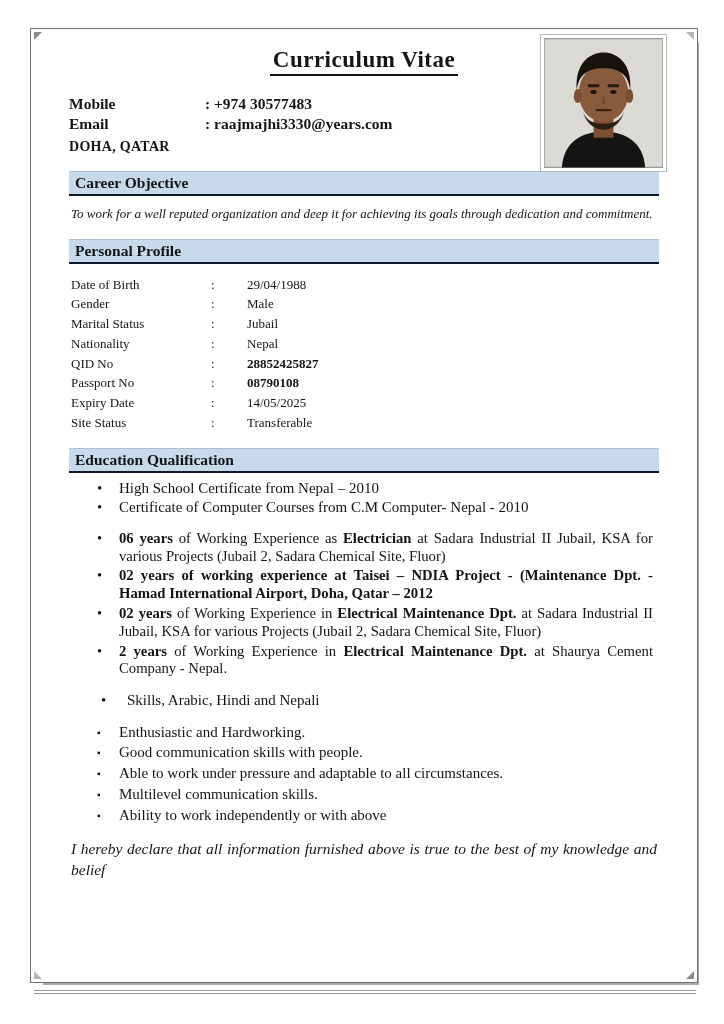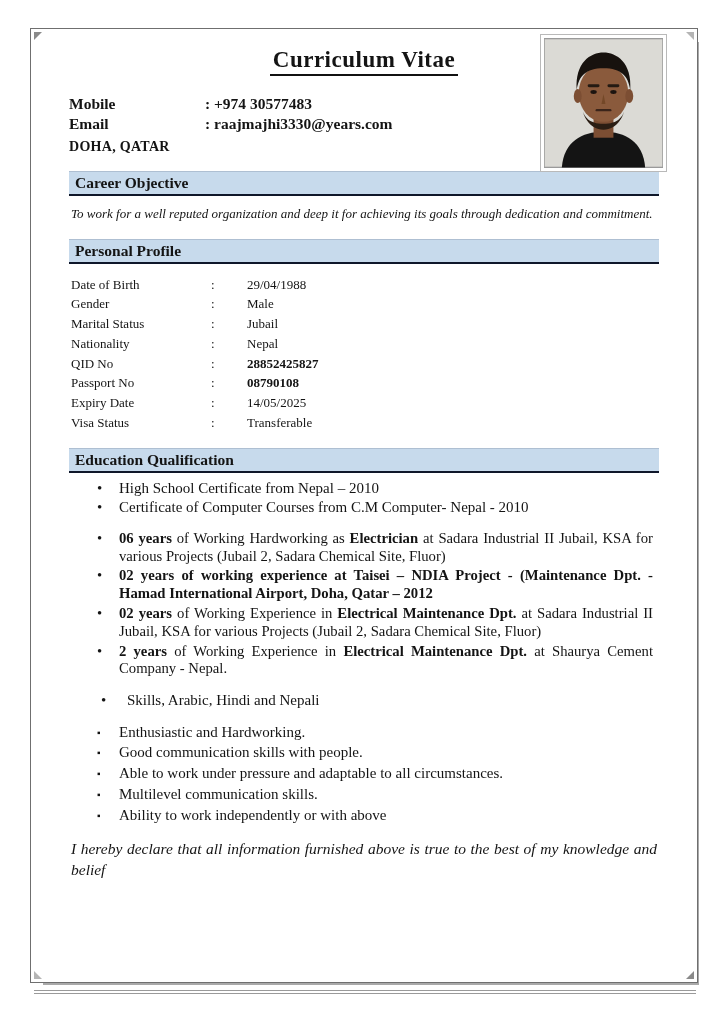--- a/index.html
+++ b/index.html
@@ -182,21 +182,21 @@
             <span class="pp-value b">08790108</span>
           </div>
 
           <div class="pp-row">
             <span class="pp-label">Expiry Date</span>
             <span class="pp-colon">:</span>
             <span class="pp-value">14/05/2025</span>
           </div>
 
           <div class="pp-row">
-            <span class="pp-label">Visa Status</span>
+            <span class="pp-label">Site Status</span>
             <span class="pp-colon">:</span>
             <span class="pp-value">Transferable</span>
           </div>
         </div>
     </div>
 
     <div class="sec">
       <div class="band">Education Qualification</div>
       <ul class="blist">
 
@@ -210,21 +210,21 @@
             <span class="btext">Certificate of Computer Courses from C.M Computer- Nepal - 2010</span>
           </li>
         </ul>
     </div>
 
     <div class="sec">
       <ul class="blist work-list">
 
           <li>
             <span class="bullet">•</span>
-            <span class="btext"><span class="b">06 years</span><span> of Working Hardworking as </span><span class="b">Electrician</span><span> at Sadara Industrial II Jubail, KSA for various Projects (Jubail 2, Sadara Chemical Site, Fluor)</span></span>
+            <span class="btext"><span class="b">06 years</span><span> of Working Experience as </span><span class="b">Electrician</span><span> at Sadara Industrial II Jubail, KSA for various Projects (Jubail 2, Sadara Chemical Site, Fluor)</span></span>
           </li>
 
           <li>
             <span class="bullet">•</span>
             <span class="btext"><span class="b">02 years of working experience at Taisei – NDIA Project  - (Maintenance Dpt. - Hamad International Airport, Doha, Qatar – 2012</span></span>
           </li>
 
           <li>
             <span class="bullet">•</span>
             <span class="btext"><span class="b">02 years</span><span> of Working Experience in </span><span class="b">Electrical Maintenance Dpt.</span><span> at Sadara Industrial II Jubail, KSA for various Projects (Jubail 2, Sadara Chemical Site, Fluor)</span></span>

